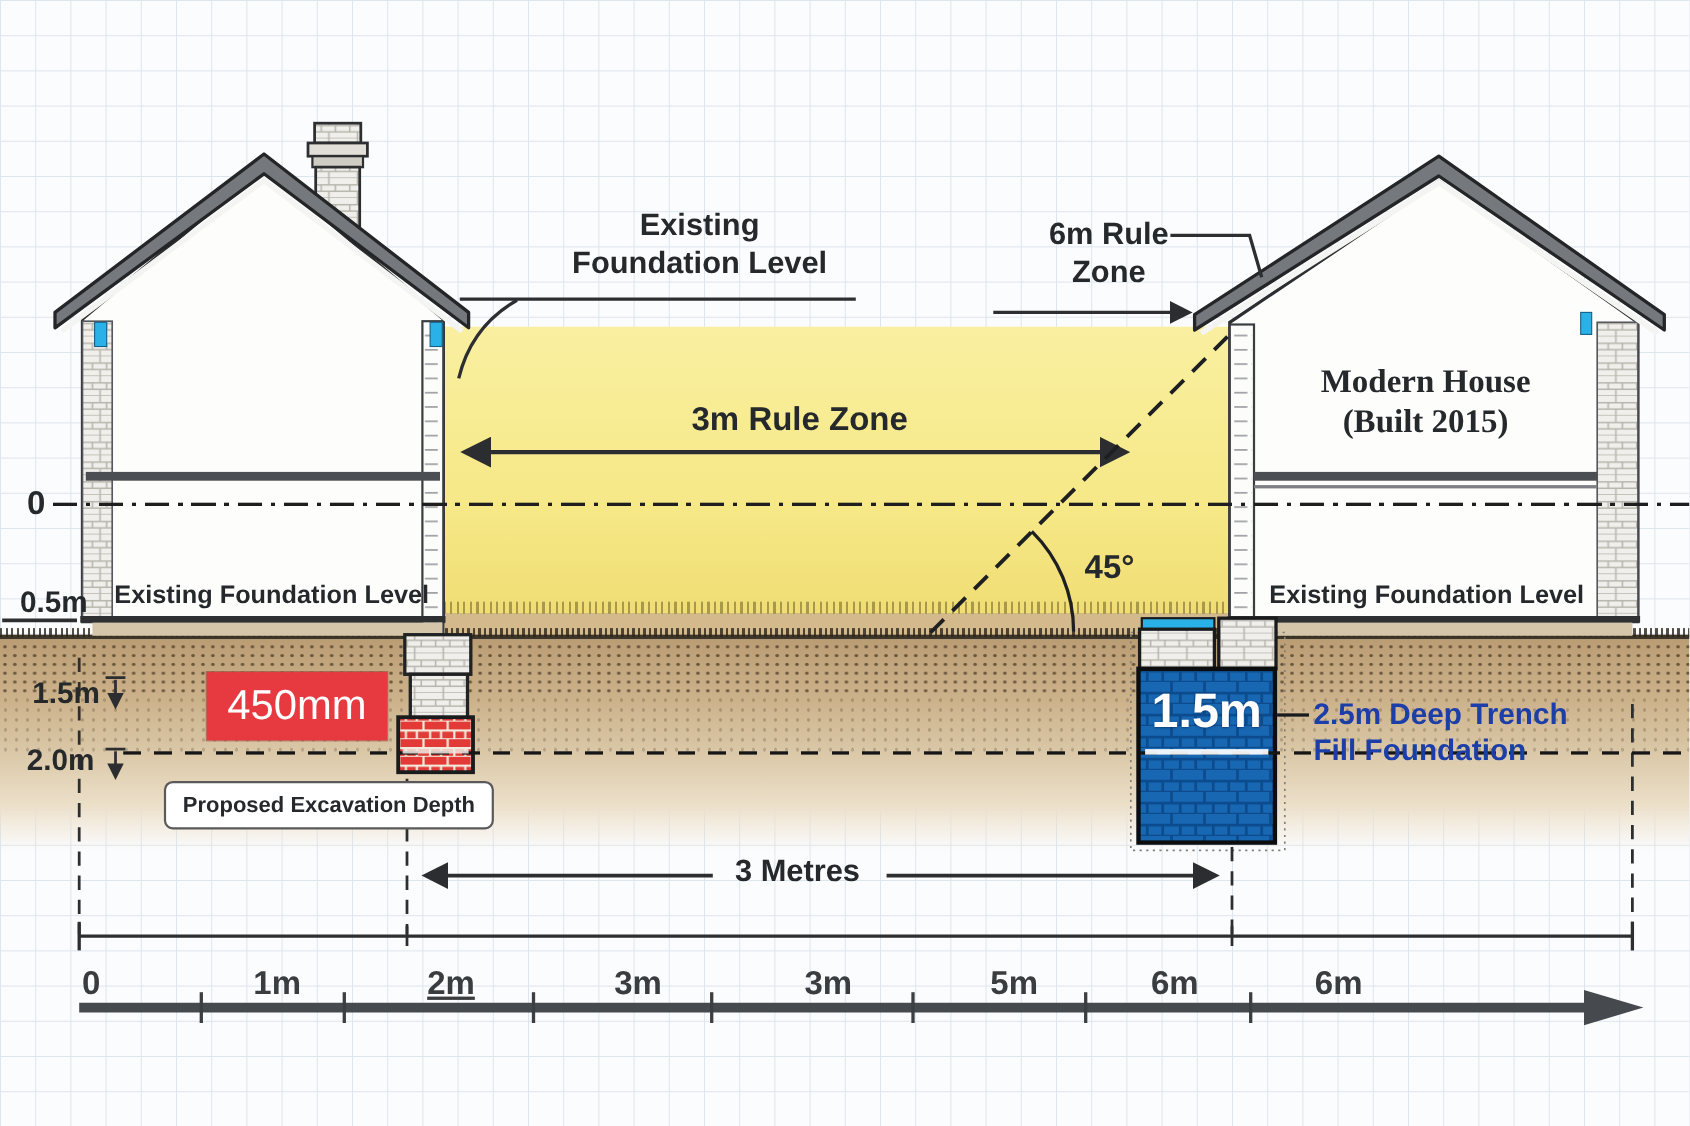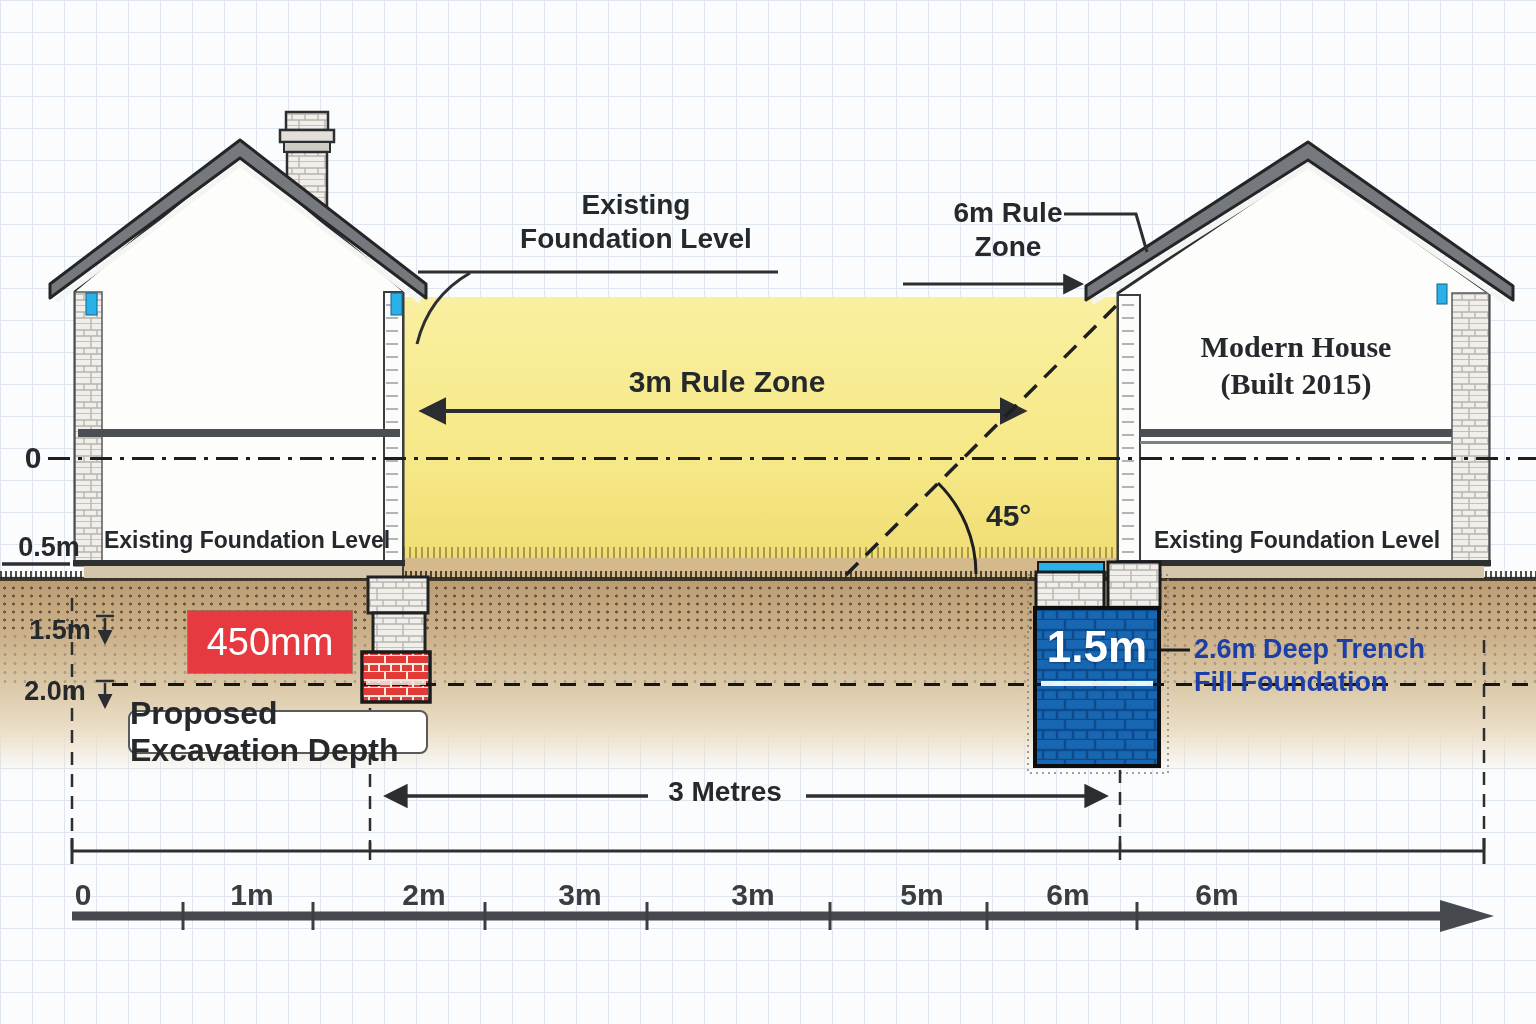--- a/index.html
+++ b/index.html
@@ -43,23 +43,23 @@
   #white-line-blue{left:1041px;top:681px;width:112px;height:5px;background:#fff;opacity:.92;}
   #white-line-red{left:366px;top:681px;width:60px;height:4px;background:#efe9e2;opacity:.85;}
 
   
   .house-name{font-size:30px;font-weight:700;line-height:37px;}
   .callout{font-size:28px;font-weight:600;line-height:34px;}
   .found-level{font-size:23px;font-weight:600;}
   #box-450mm{left:188px;top:611px;width:164px;height:62px;background:#e73a40;
     display:flex;align-items:center;justify-content:center;color:#fff;
     font-size:38px;font-weight:400;box-shadow:0 0 0 1px rgba(120,20,20,.4);}
-  #proposed-box{left:128px;top:710px;width:296px;height:40px;background:#fff;
+  #proposed-box{left:149px;top:710px;width:296px;height:40px;background:#fff;
     border:2px solid #5a5a5a;border-radius:8px;display:flex;align-items:center;justify-content:center;
-    font-size:32px;font-weight:600;color:#26292c;}
+    font-size:20px;font-weight:600;color:#26292c;}
   #trench-value{left:1097px;top:622px;font-size:44px;font-weight:700;color:#fff;
     text-shadow:0 1px 2px rgba(0,30,70,.5);}
   #trench-note{left:1194px;top:633px;font-size:27px;font-weight:700;color:#1c3ea8;line-height:33px;}
   #label-3metres{left:725px;top:776px;font-size:28px;font-weight:600;}
   #angle-45{left:986px;top:499px;font-size:30px;font-weight:700;}
   .depth-lbl{font-size:27px;font-weight:700;}
   .ruler-lbl{font-size:30px;font-weight:600;color:#3a3d40;top:878px;}
 </style>
 </head>
 <body>
@@ -223,33 +223,33 @@
   <div class="txt" id="angle-45">45°</div>
 
   <div class="txt ctr found-level" style="left:247px;top:527px;">Existing Foundation Level</div>
   <div class="txt ctr found-level" style="left:1297px;top:527px;">Existing Foundation Level</div>
 
   <div class="abs" id="box-450mm">450mm</div>
   <div class="abs" id="proposed-box">Proposed Excavation Depth</div>
 
   <div class="txt ctr" id="trench-value">1.5m</div>
   <div class="txt" id="trench-note">
-    <span style="display:block">2.6m Deep Trench</span>
+    <span style="display:block">2.5m Deep Trench</span>
     <span style="display:block">Fill Foundation</span>
   </div>
 
   <div class="txt ctr" id="label-3metres">3 Metres</div>
 
   <div class="txt ctr" style="left:33px;top:441px;font-size:30px;font-weight:600;">0</div>
   <div class="txt ctr depth-lbl" style="left:49px;top:532px;">0.5m</div>
   <div class="txt ctr depth-lbl" style="left:60px;top:615px;">1.5m</div>
   <div class="txt ctr depth-lbl" style="left:55px;top:676px;">2.0m</div>
 
   <div class="txt ctr ruler-lbl" style="left:83px;">0</div>
   <div class="txt ctr ruler-lbl" style="left:252px;">1m</div>
-  <div class="txt ctr ruler-lbl" style="left:424px;">2m</div>
+  <div class="txt ctr ruler-lbl" style="left:410px;text-decoration:underline;">2m</div>
   <div class="txt ctr ruler-lbl" style="left:580px;">3m</div>
   <div class="txt ctr ruler-lbl" style="left:753px;">3m</div>
   <div class="txt ctr ruler-lbl" style="left:922px;">5m</div>
   <div class="txt ctr ruler-lbl" style="left:1068px;">6m</div>
   <div class="txt ctr ruler-lbl" style="left:1217px;">6m</div>
 
 </div>
 
 </body></html>

